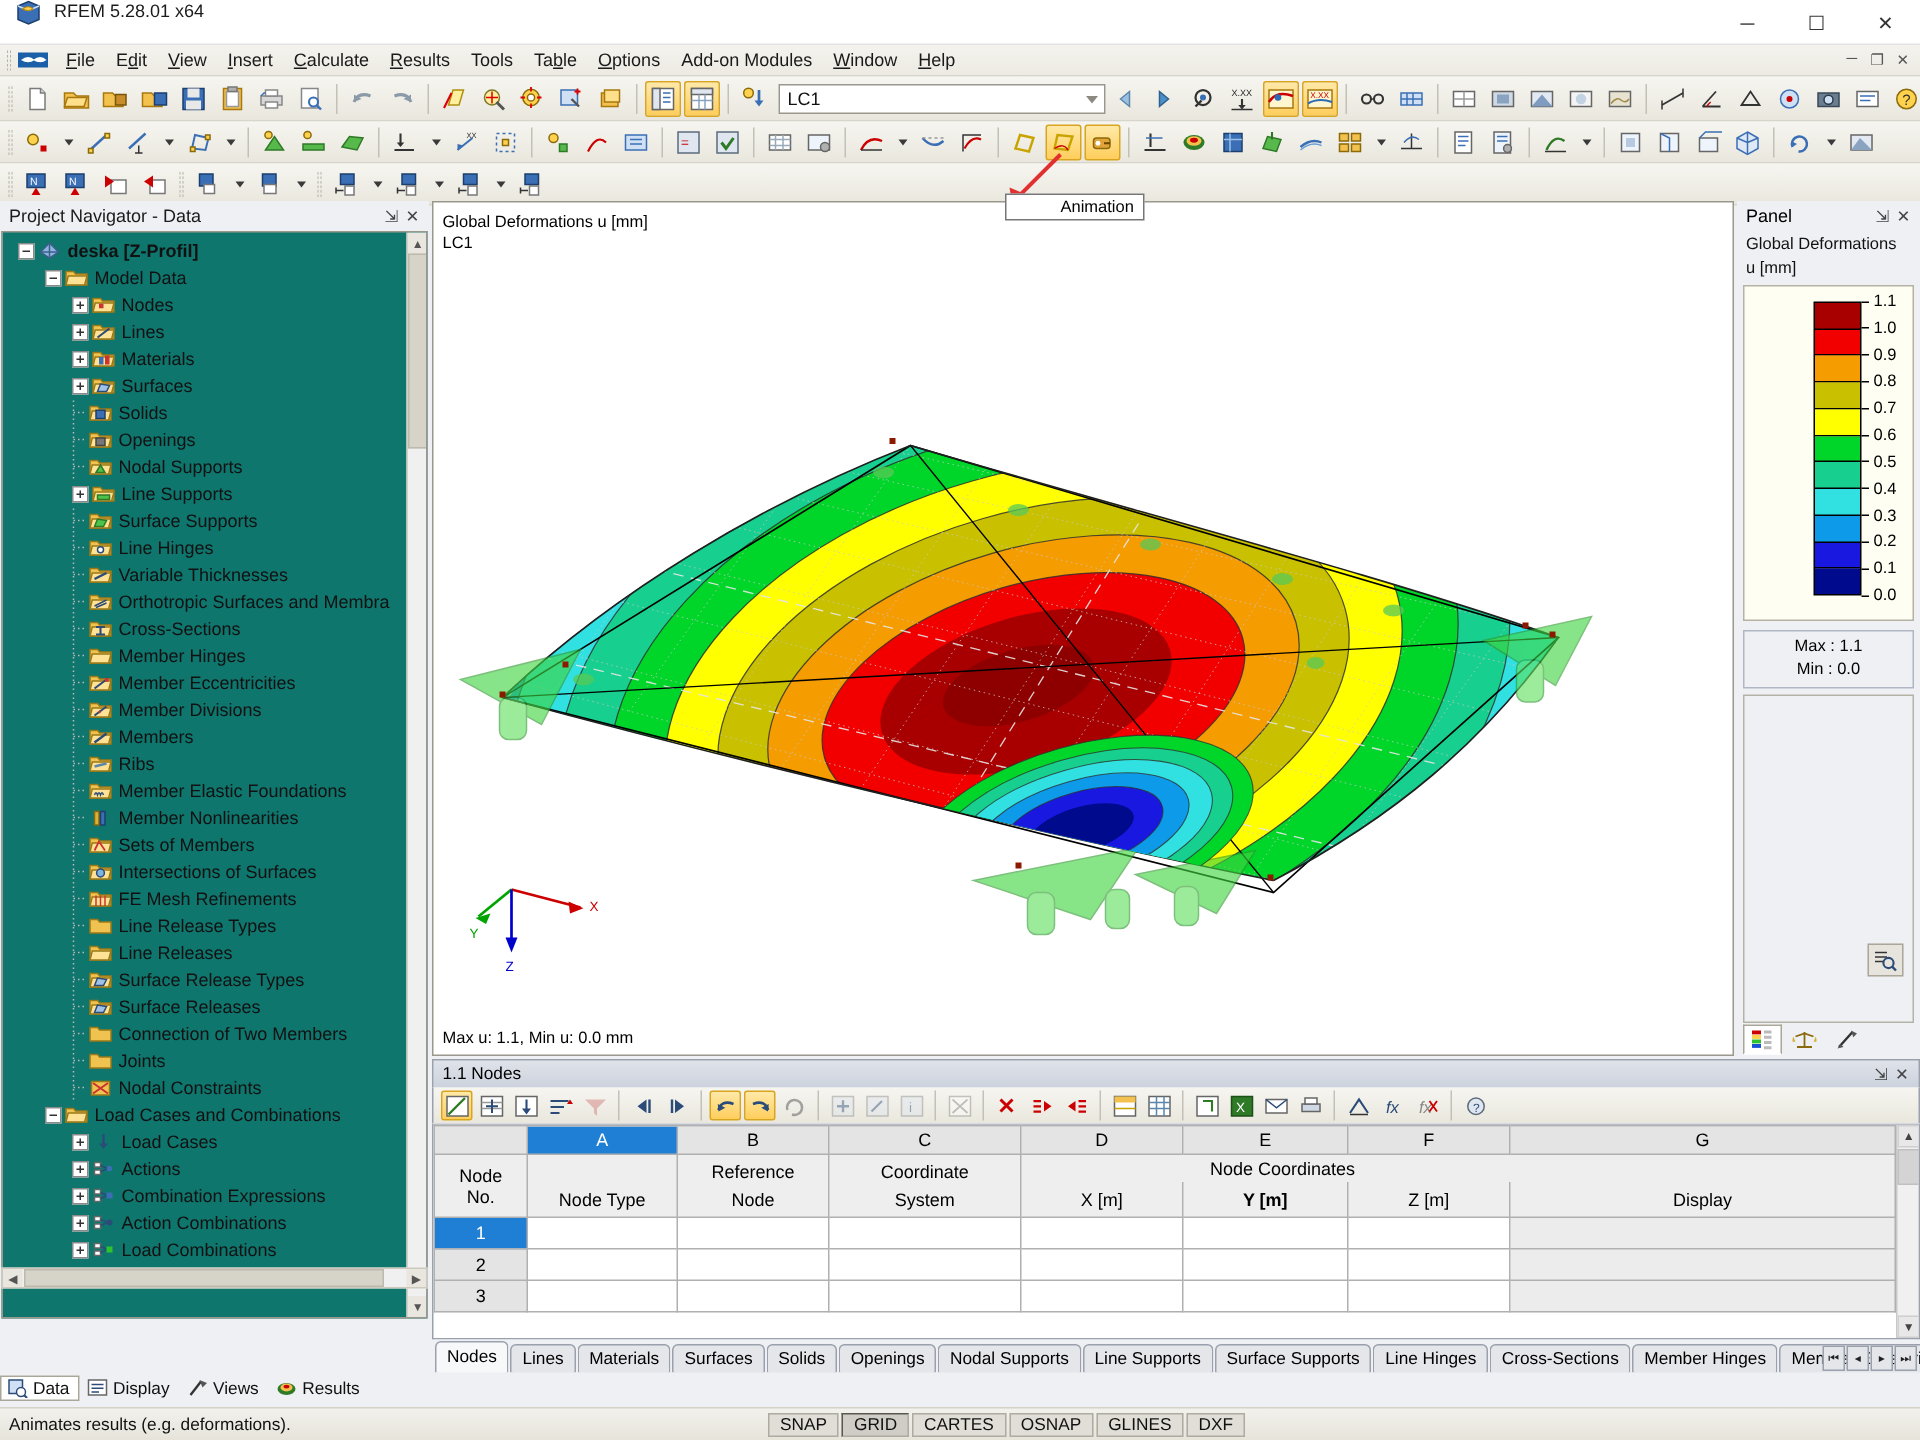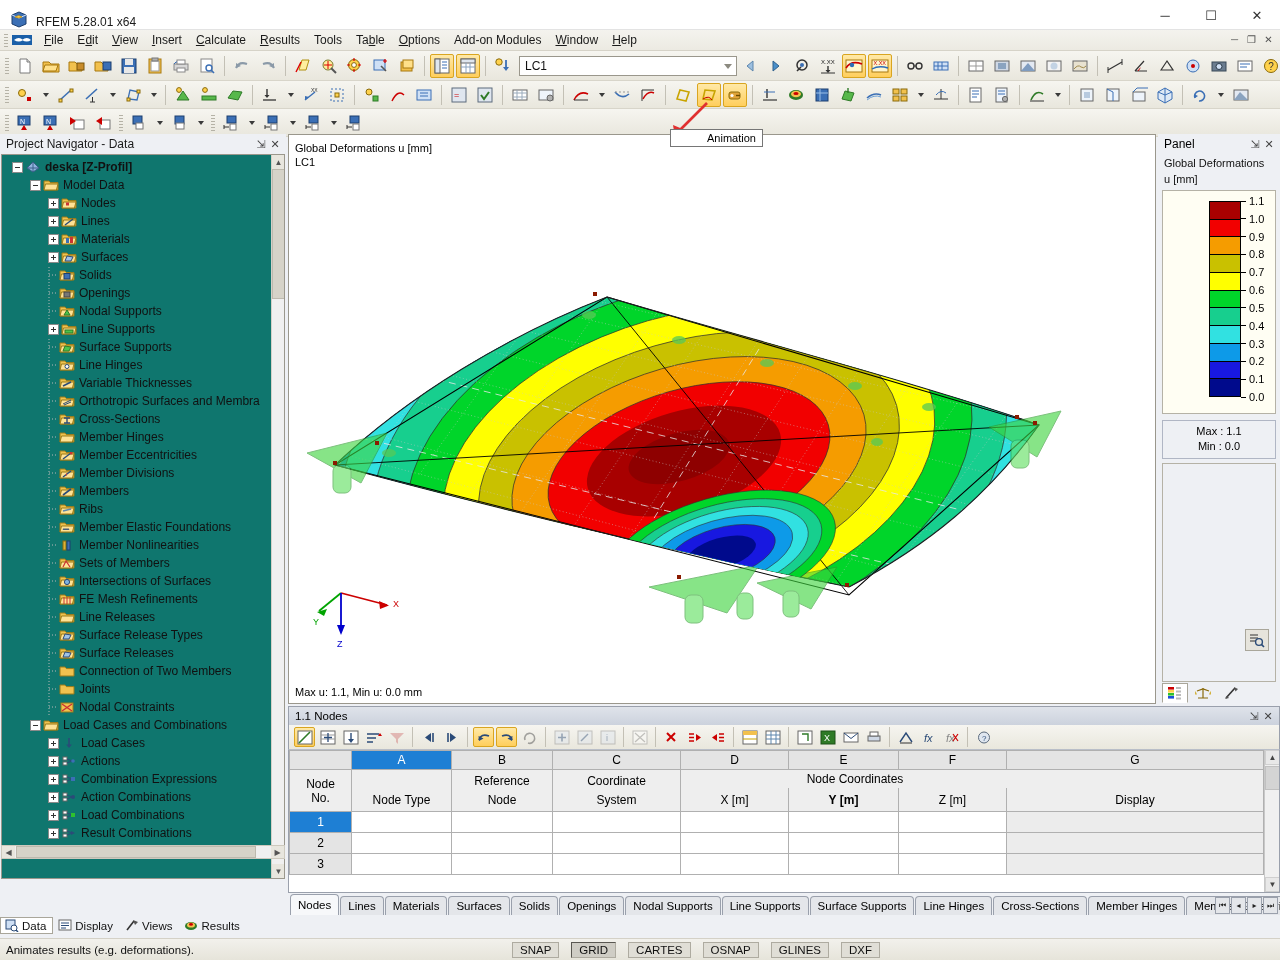--- a/index.html
+++ b/index.html
@@ -9,21 +9,21 @@
     overflow: hidden;
     font-family: "Liberation Sans", sans-serif;
     font-size: 12px;
     background: #f0efe9;
     -webkit-font-smoothing: antialiased;
   }
   #app { position: relative; width: 1280px; height: 960px; background: #eef0f4; }
 
   
   .titlebar {
-    height: 30px; background: #ffffff; display: flex; align-items: flex-end;
+    height: 30px; background: #ffffff; display: flex; align-items: flex-start;
     border-bottom: 1px solid #e3e3e3; position: relative;
   }
   .titlebar .appicon {
     width: 18px; height: 18px; margin: 0 8px 0 10px; position: relative; flex: none;
   }
   .titlebar .title { font-size: 12px; color: #1b1b1b; }
   .wbtns { position: absolute; right: 0; top: 0; height: 30px; display: flex; }
   .wbtn { width: 46px; height: 30px; display: flex; align-items: center; justify-content: center;
           color: #333; font-size: 13px; }
 
@@ -192,21 +192,21 @@
   .bottombars { position: absolute; left: 0; bottom: 0; width: 1280px; height: 45px; }
   .navtabs { position: absolute; left: 0; bottom: 24px; width: 288px; height: 21px;
              display: flex; align-items: center; background: #eef0f4; }
   .ntab { display: flex; align-items: center; gap: 3px; padding: 1px 6px 1px 4px; font-size: 11.5px;
           color: #111; border: 1px solid transparent; }
   .ntab.sel { background: #fff; border: 1px solid #a9a69a; }
   .statusbar { position: absolute; left: 0; bottom: 0; width: 1280px; height: 22px;
                background: linear-gradient(#f2f1ec,#e6e4da); border-top: 1px solid #d4d1c7;
                display: flex; align-items: center; font-size: 11.5px; color: #111; }
   .status-text { padding-left: 6px; }
-  .status-toggles { position: absolute; left: 512px; display: flex; gap: 12px; }
+  .status-toggles { position: absolute; left: 512px; display: flex; gap: 2px; }
   .stog { padding: 1px 7px; font-size: 11.5px; background: #e0ded6; border: 1px solid #aeaba0;
           color: #111; }
   .stog.on { background: #cfcdc5; border-style: inset; }
 
   
   svg { display: block; }
 </style>
 </head>
 <body>
 
@@ -1262,20 +1262,34 @@
                 </svg>
               </span>
               <span class="ticon">
                 <svg width="16" height="14" viewBox="0 0 16 14">
                   <path d="M1 3h5l1.4 1.6H15V12H1z" fill="#f0c24f" stroke="#9a7a18"></path>
                   <path d="M2.5 6H15l-1.6 6H1z" fill="#ffe295" stroke="#9a7a18"></path>
                   <path d="M5 5v7M8 5v7M11 5v7" stroke="#c33"></path>
                 </svg>
               </span>
               <span>FE Mesh Refinements</span>
+            </div>
+            <div class="tnode">
+              <span class="tindent" style="width: 46px;"></span>
+              <span class="tdash">
+                <svg width="11" height="18" viewBox="0 0 11 18">
+                  <path d="M1 1v16M1 9h8" stroke="#b9b9b9" stroke-dasharray="1 2"></path>
+                </svg>
+              </span>
+              <span class="ticon">
+                <svg width="16" height="14" viewBox="0 0 16 14">
+                  <path d="M1 3h5l1.4 1.6H15V12H1z" fill="#f0c24f" stroke="#9a7a18"></path>
+                </svg>
+              </span>
+              <span>Line Release Types</span>
             </div>
             <div class="tnode">
               <span class="tindent" style="width: 46px;"></span>
               <span class="tdash">
                 <svg width="11" height="18" viewBox="0 0 11 18">
                   <path d="M1 1v16M1 9h8" stroke="#b9b9b9" stroke-dasharray="1 2"></path>
                 </svg>
               </span>
               <span class="ticon">
                 <svg width="16" height="14" viewBox="0 0 16 14">

